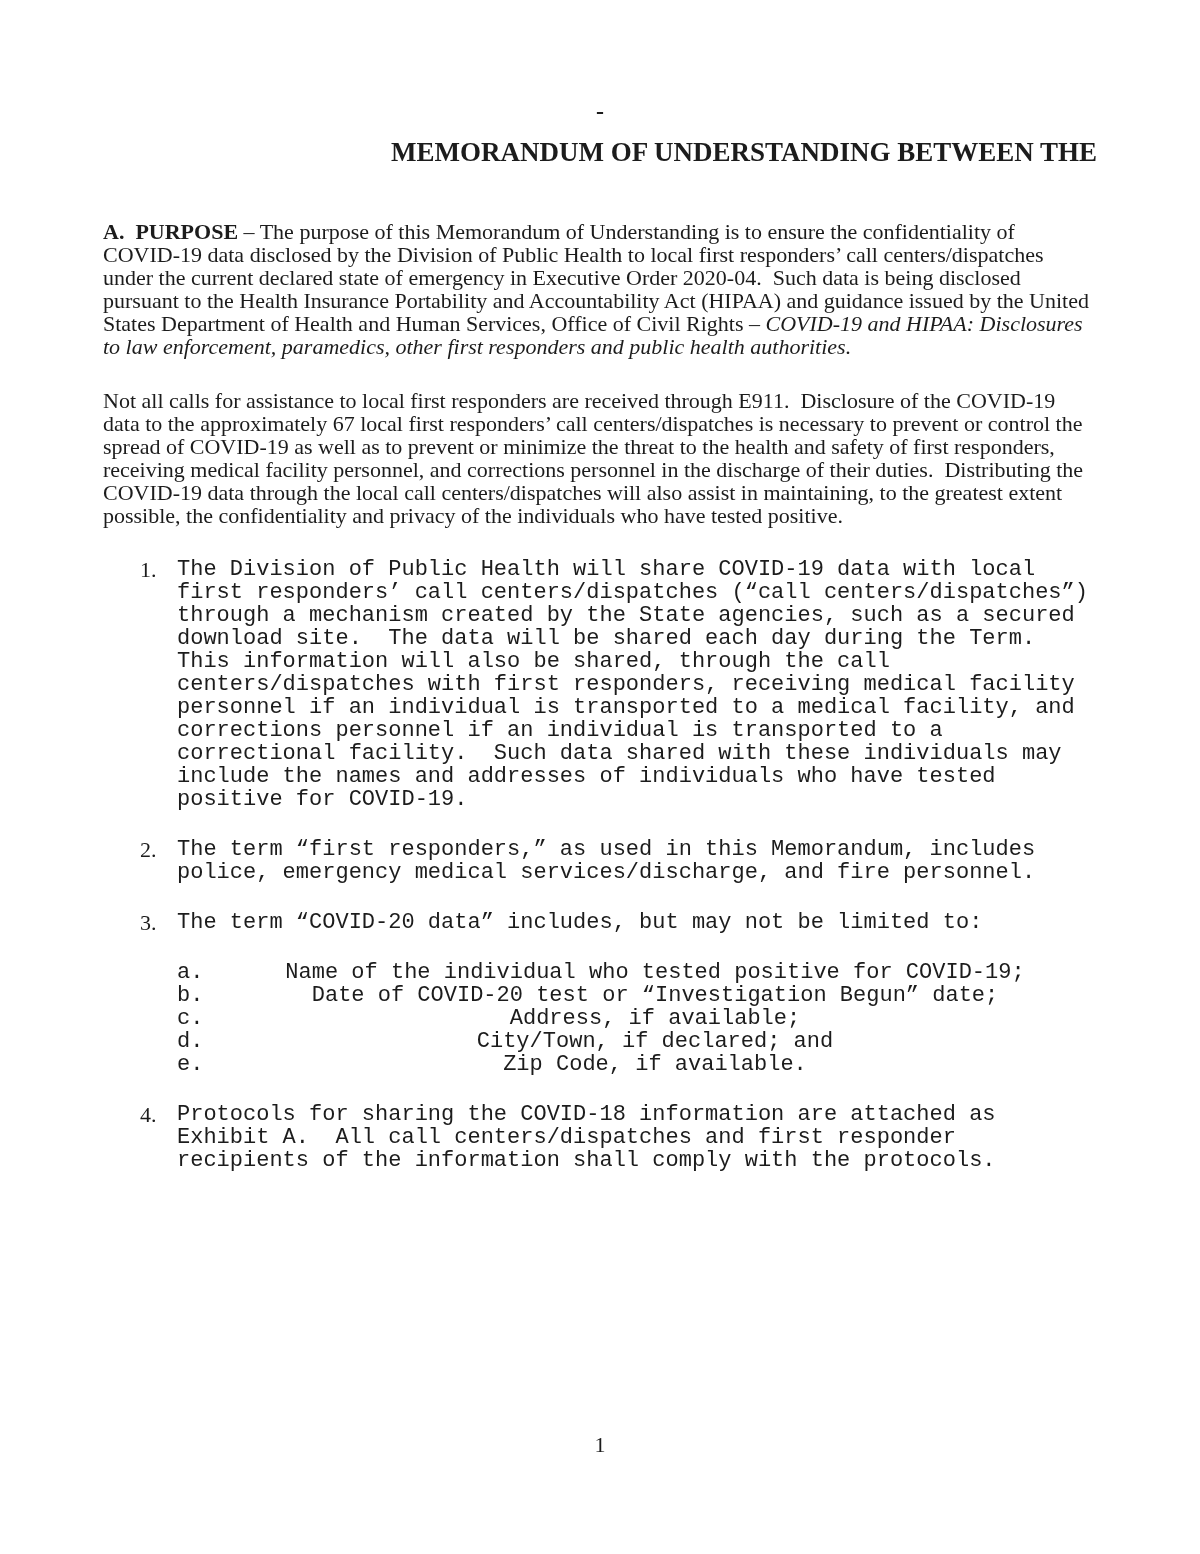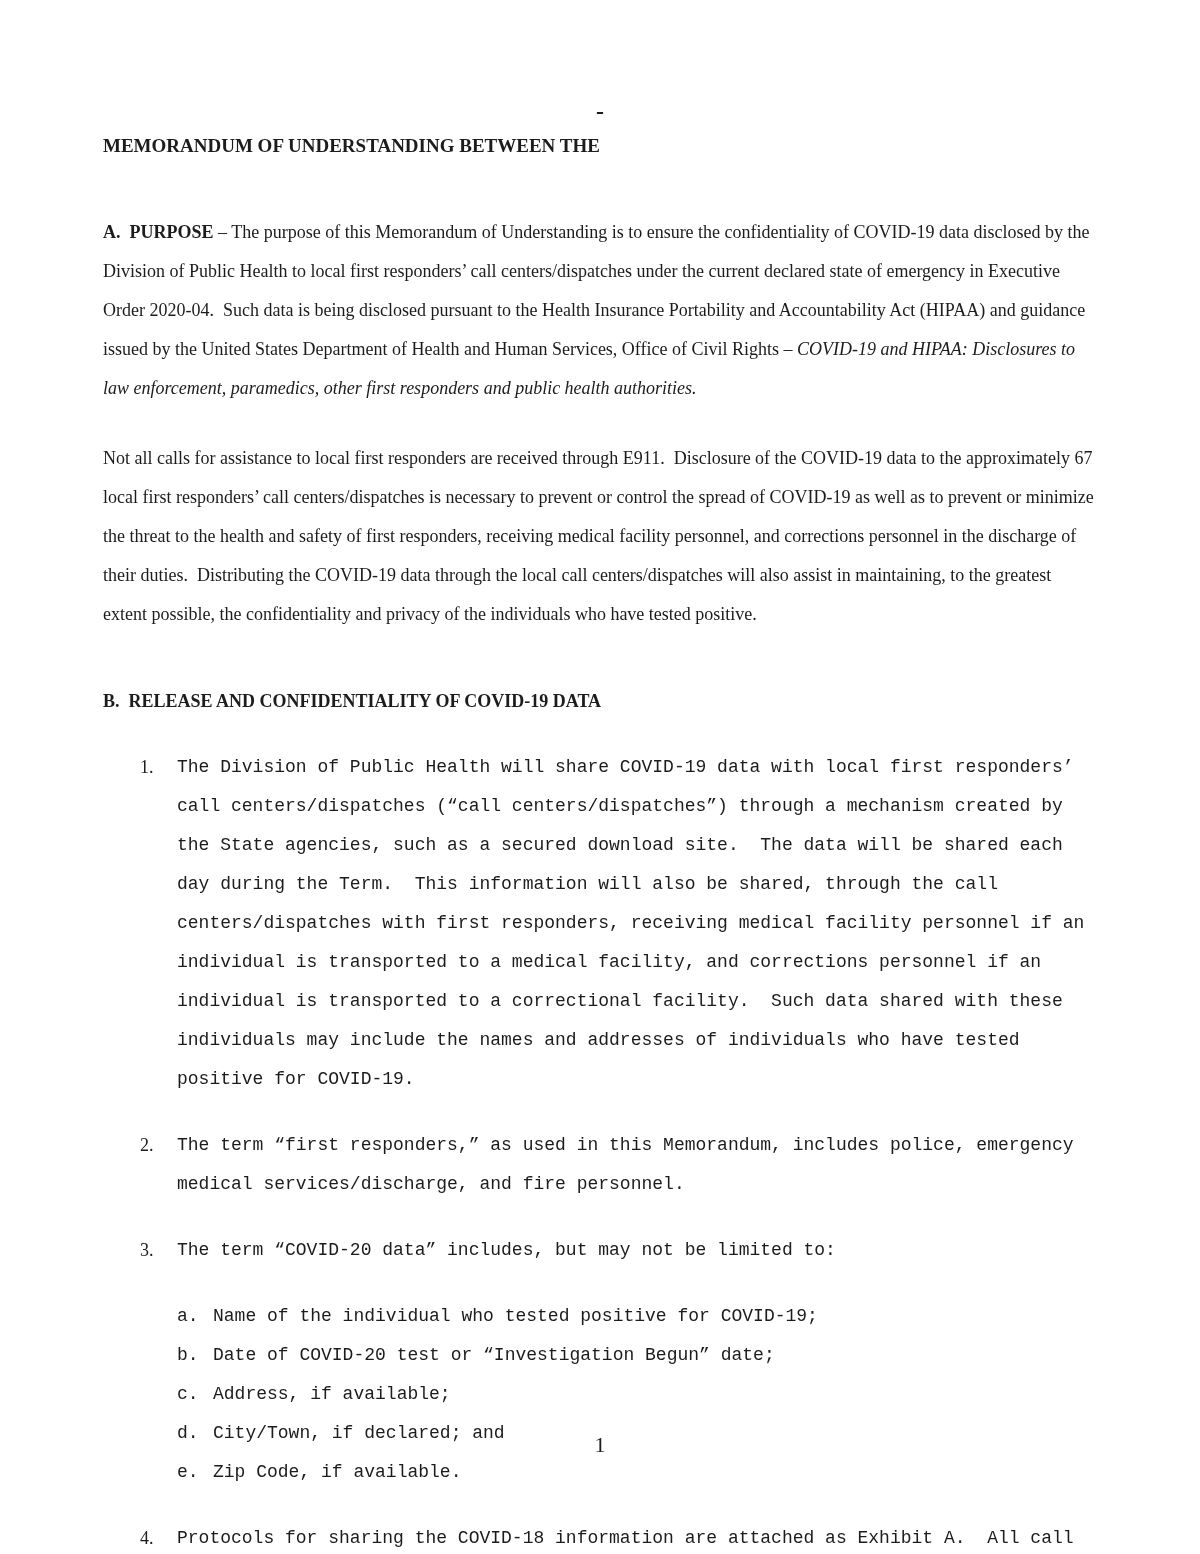--- a/index.html
+++ b/index.html
@@ -24,29 +24,29 @@
     width: 994px;
   }
   .top-mark {
     margin-top: 100px;
     text-align: center;
     font-size: 24px;
     font-weight: 700;
     line-height: 22px;
   }
   .doc-title {
-    margin: 9px 0 0 0;
-    text-align: left;
+    margin: 16px 0 0 0;
+    text-align: right;
     font-weight: 700;
-    font-size: 19px;
+    font-size: 27px;
     line-height: 29.5px;
   }
   .body-text, .para, .list-item, .sub-item, .section-heading {
-    font-size: 18px;
-    line-height: 39px;
+    font-size: 22px;
+    line-height: 23px;
   }
   .para {
     margin: 0 0 31px 0;
     white-space: pre-wrap;
   }
   .para-first {
     margin-top: 52px;
   }
   .bold { font-weight: 700; }
   .italic { font-style: italic; }
@@ -73,20 +73,21 @@
     display: flex;
     align-items: flex-start;
   }
   .letter {
     flex: 0 0 36px;
     white-space: pre;
   }
   .sub-text {
     flex: 1;
     white-space: pre-wrap;
+    text-align: center;
   }
   .page-number {
     position: absolute;
     top: 1431px;
     left: 0;
     width: 100%;
     text-align: center;
     font-size: 22px;
     line-height: 27.4px;
   }
@@ -100,21 +101,20 @@
     <div class="top-mark">-</div>
 
     <div class="doc-title">
       <div>MEMORANDUM OF UNDERSTANDING BETWEEN THE</div>
     </div>
 
     <p class="para para-first"><span class="bold">A.  PURPOSE</span><span> – </span><span>The purpose of this Memorandum of Understanding is to ensure the confidentiality of COVID-19 data disclosed by the Division of Public Health to local first responders’ call centers/dispatches under the current declared state of emergency in Executive Order 2020-04.  Such data is being disclosed pursuant to the Health Insurance Portability and Accountability Act (HIPAA) and guidance issued by the United States Department of Health and Human Services, Office of Civil Rights – </span><span class="italic">COVID-19 and HIPAA: Disclosures to law enforcement, paramedics, other first responders and public health authorities.</span></p>
 
     <p class="para">Not all calls for assistance to local first responders are received through E911.  Disclosure of the COVID-19 data to the approximately 67 local first responders’ call centers/dispatches is necessary to prevent or control the spread of COVID-19 as well as to prevent or minimize the threat to the health and safety of first responders, receiving medical facility personnel, and corrections personnel in the discharge of their duties.  Distributing the COVID-19 data through the local call centers/dispatches will also assist in maintaining, to the greatest extent possible, the confidentiality and privacy of the individuals who have tested positive.</p>
 
-    <div class="section-heading">B.  RELEASE AND CONFIDENTIALITY OF COVID-19 DATA</div>
 
     <div class="list">
 
       <div class="list-item">
         <span class="num">1.</span>
         <div class="item-body">
           <div class="item-text">The Division of Public Health will share COVID-19 data with local first responders’ call centers/dispatches (“call centers/dispatches”) through a mechanism created by the State agencies, such as a secured download site.  The data will be shared each day during the Term.  This information will also be shared, through the call centers/dispatches with first responders, receiving medical facility personnel if an individual is transported to a medical facility, and corrections personnel if an individual is transported to a correctional facility.  Such data shared with these individuals may include the names and addresses of individuals who have tested positive for COVID-19.</div>
         </div>
       </div>
 

